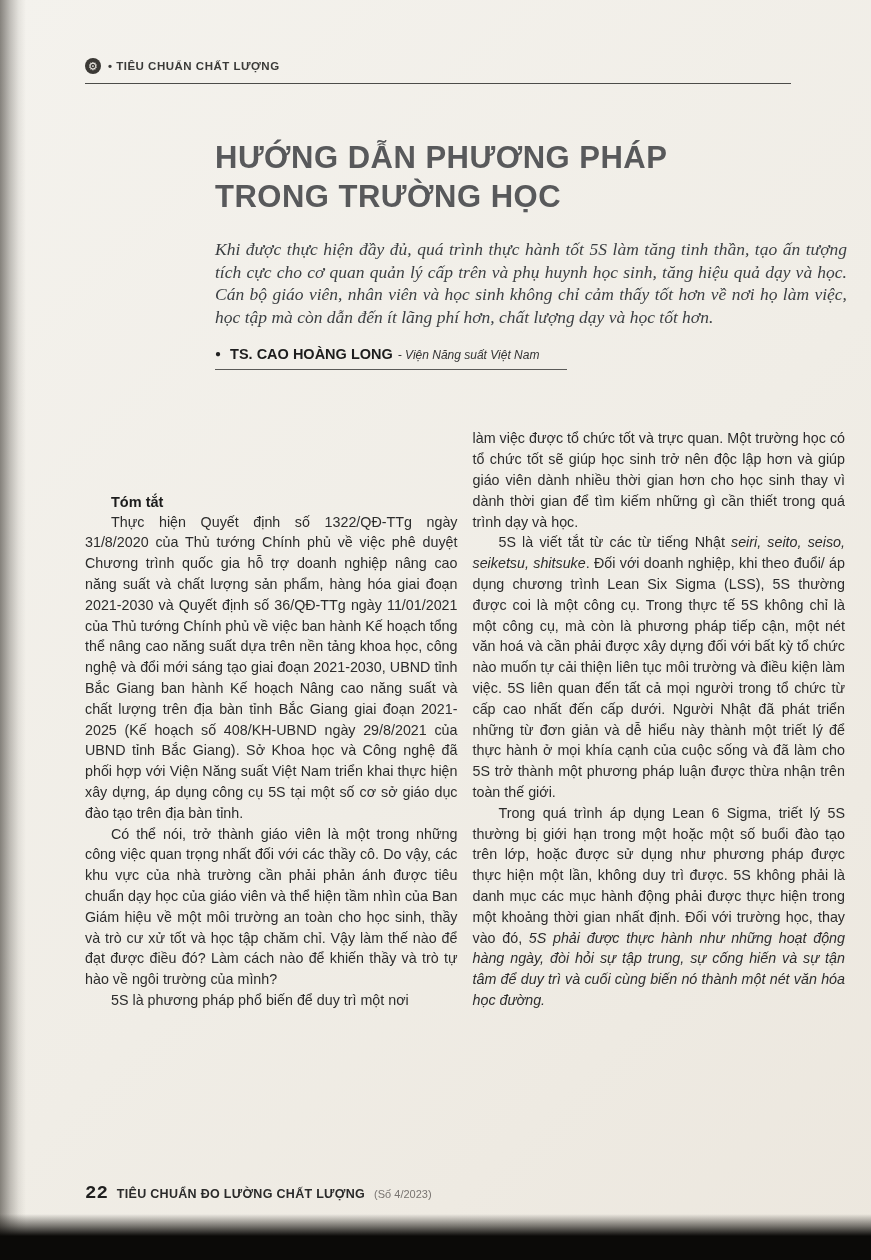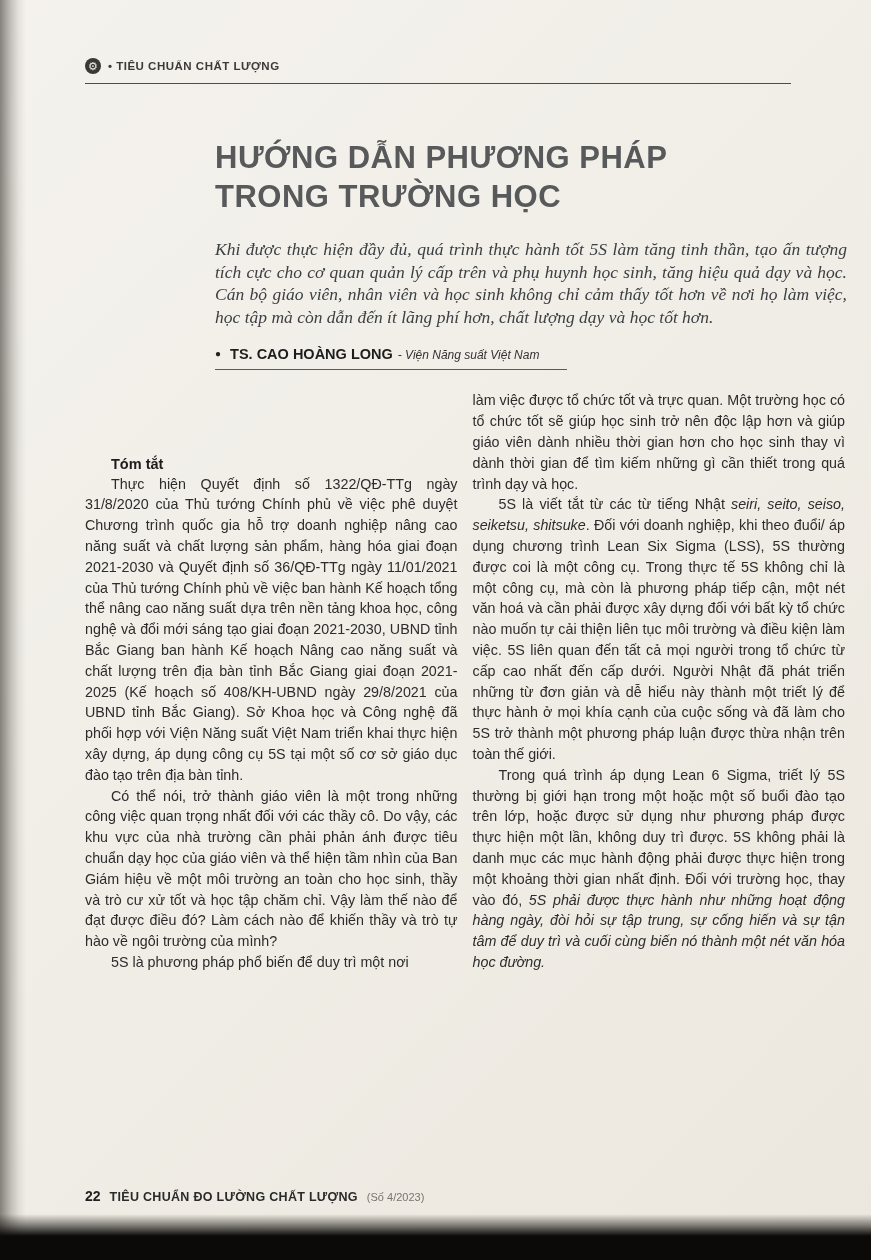--- a/index.html
+++ b/index.html
@@ -72,29 +72,29 @@
   .columns{display:flex;gap:15px;margin-top:20px;width:760px;align-items:flex-end;}
   .col{flex:1;min-width:0;}
   .body-heading{
     font-size:14.5px;font-weight:bold;color:#1c1c1c;
     text-indent:26px;margin:1px 0 2px 0;
   }
   .para{
     font-size:14.3px;line-height:20.8px;color:#2c2c2c;
     text-align:justify;margin:0;text-indent:26px;
   }
-  .para.no-indent{text-indent:0;}
+  .para.no-indent{text-indent:0;margin-top:38px;}
   .it{font-style:italic;}
 
   
   .footer{
     position:absolute;left:85px;bottom:56px;
     display:flex;align-items:baseline;gap:9px;
   }
-  .page-number{font-size:14px;font-weight:bold;color:#1f1f1f;}
+  .page-number{font-size:19px;font-weight:bold;color:#1f1f1f;font-family:Liberation Mono, monospace;}
   .footer-magazine{font-size:12.5px;font-weight:bold;letter-spacing:.3px;color:#2a2a2a;}
   .footer-issue{font-size:11px;color:#787470;}
 </style>
 </head>
 <body>
 
 <div class="page">
   <div class="edge-left"></div>
 
   <div class="content">

